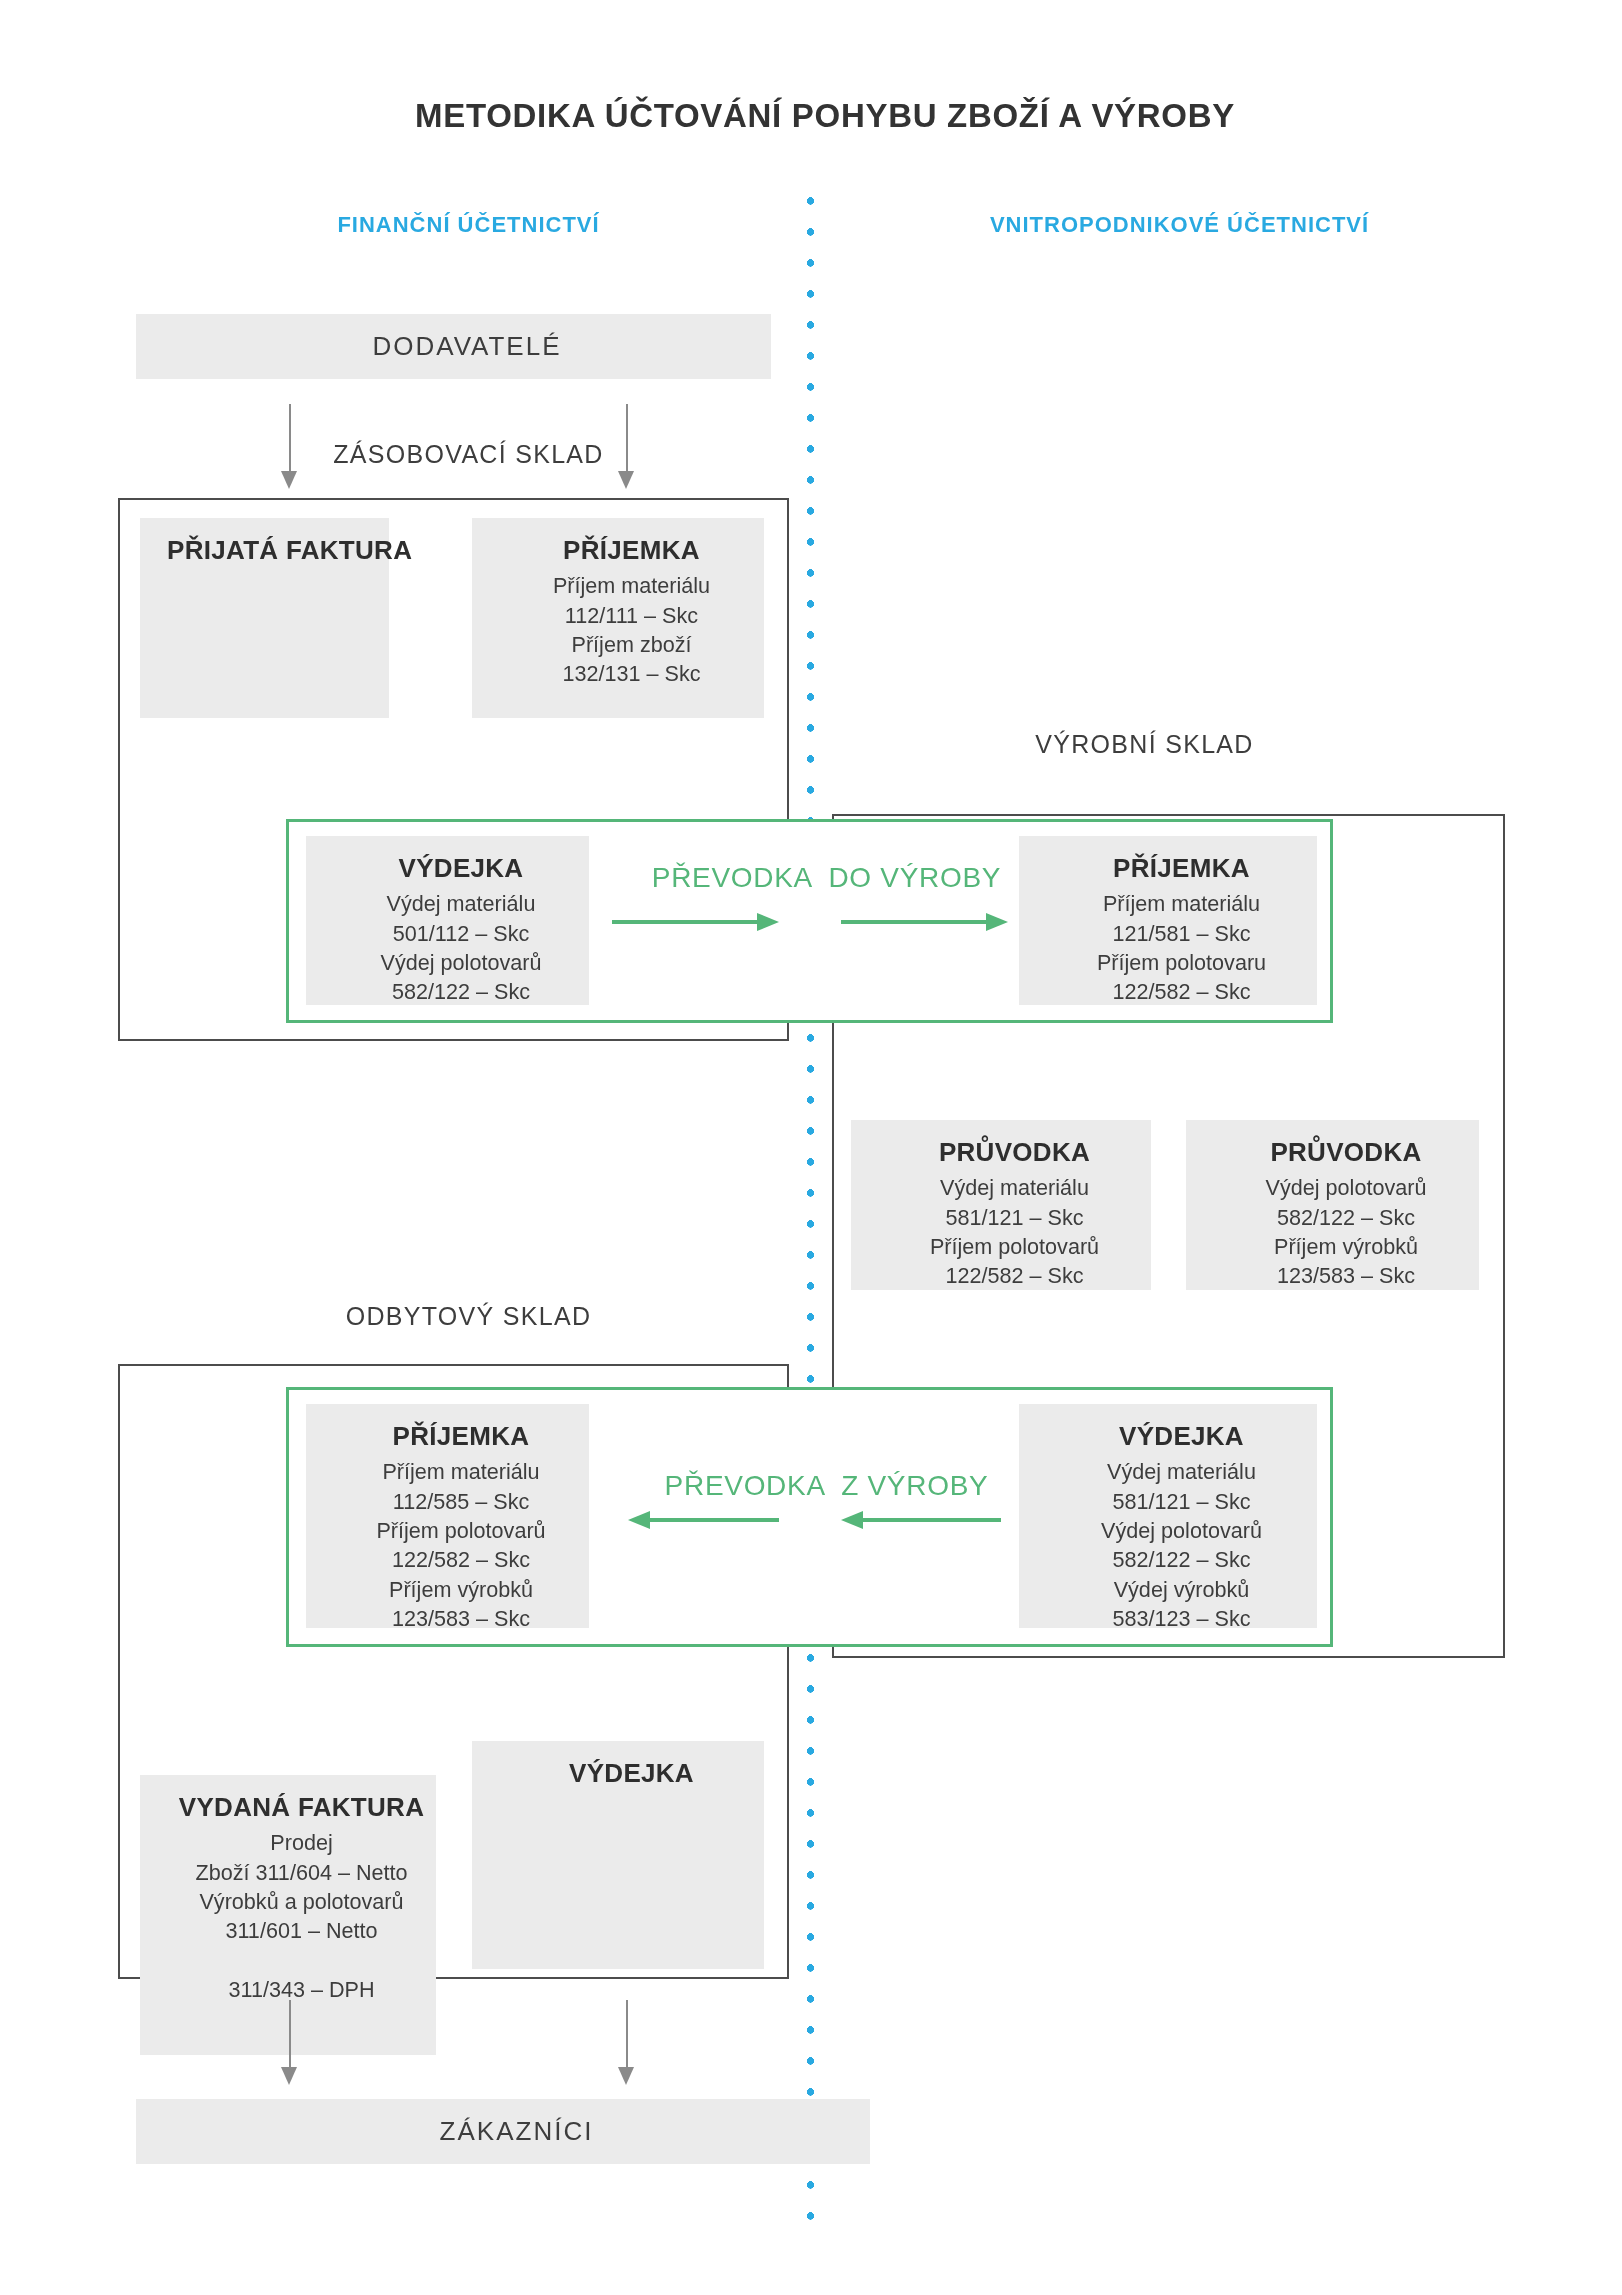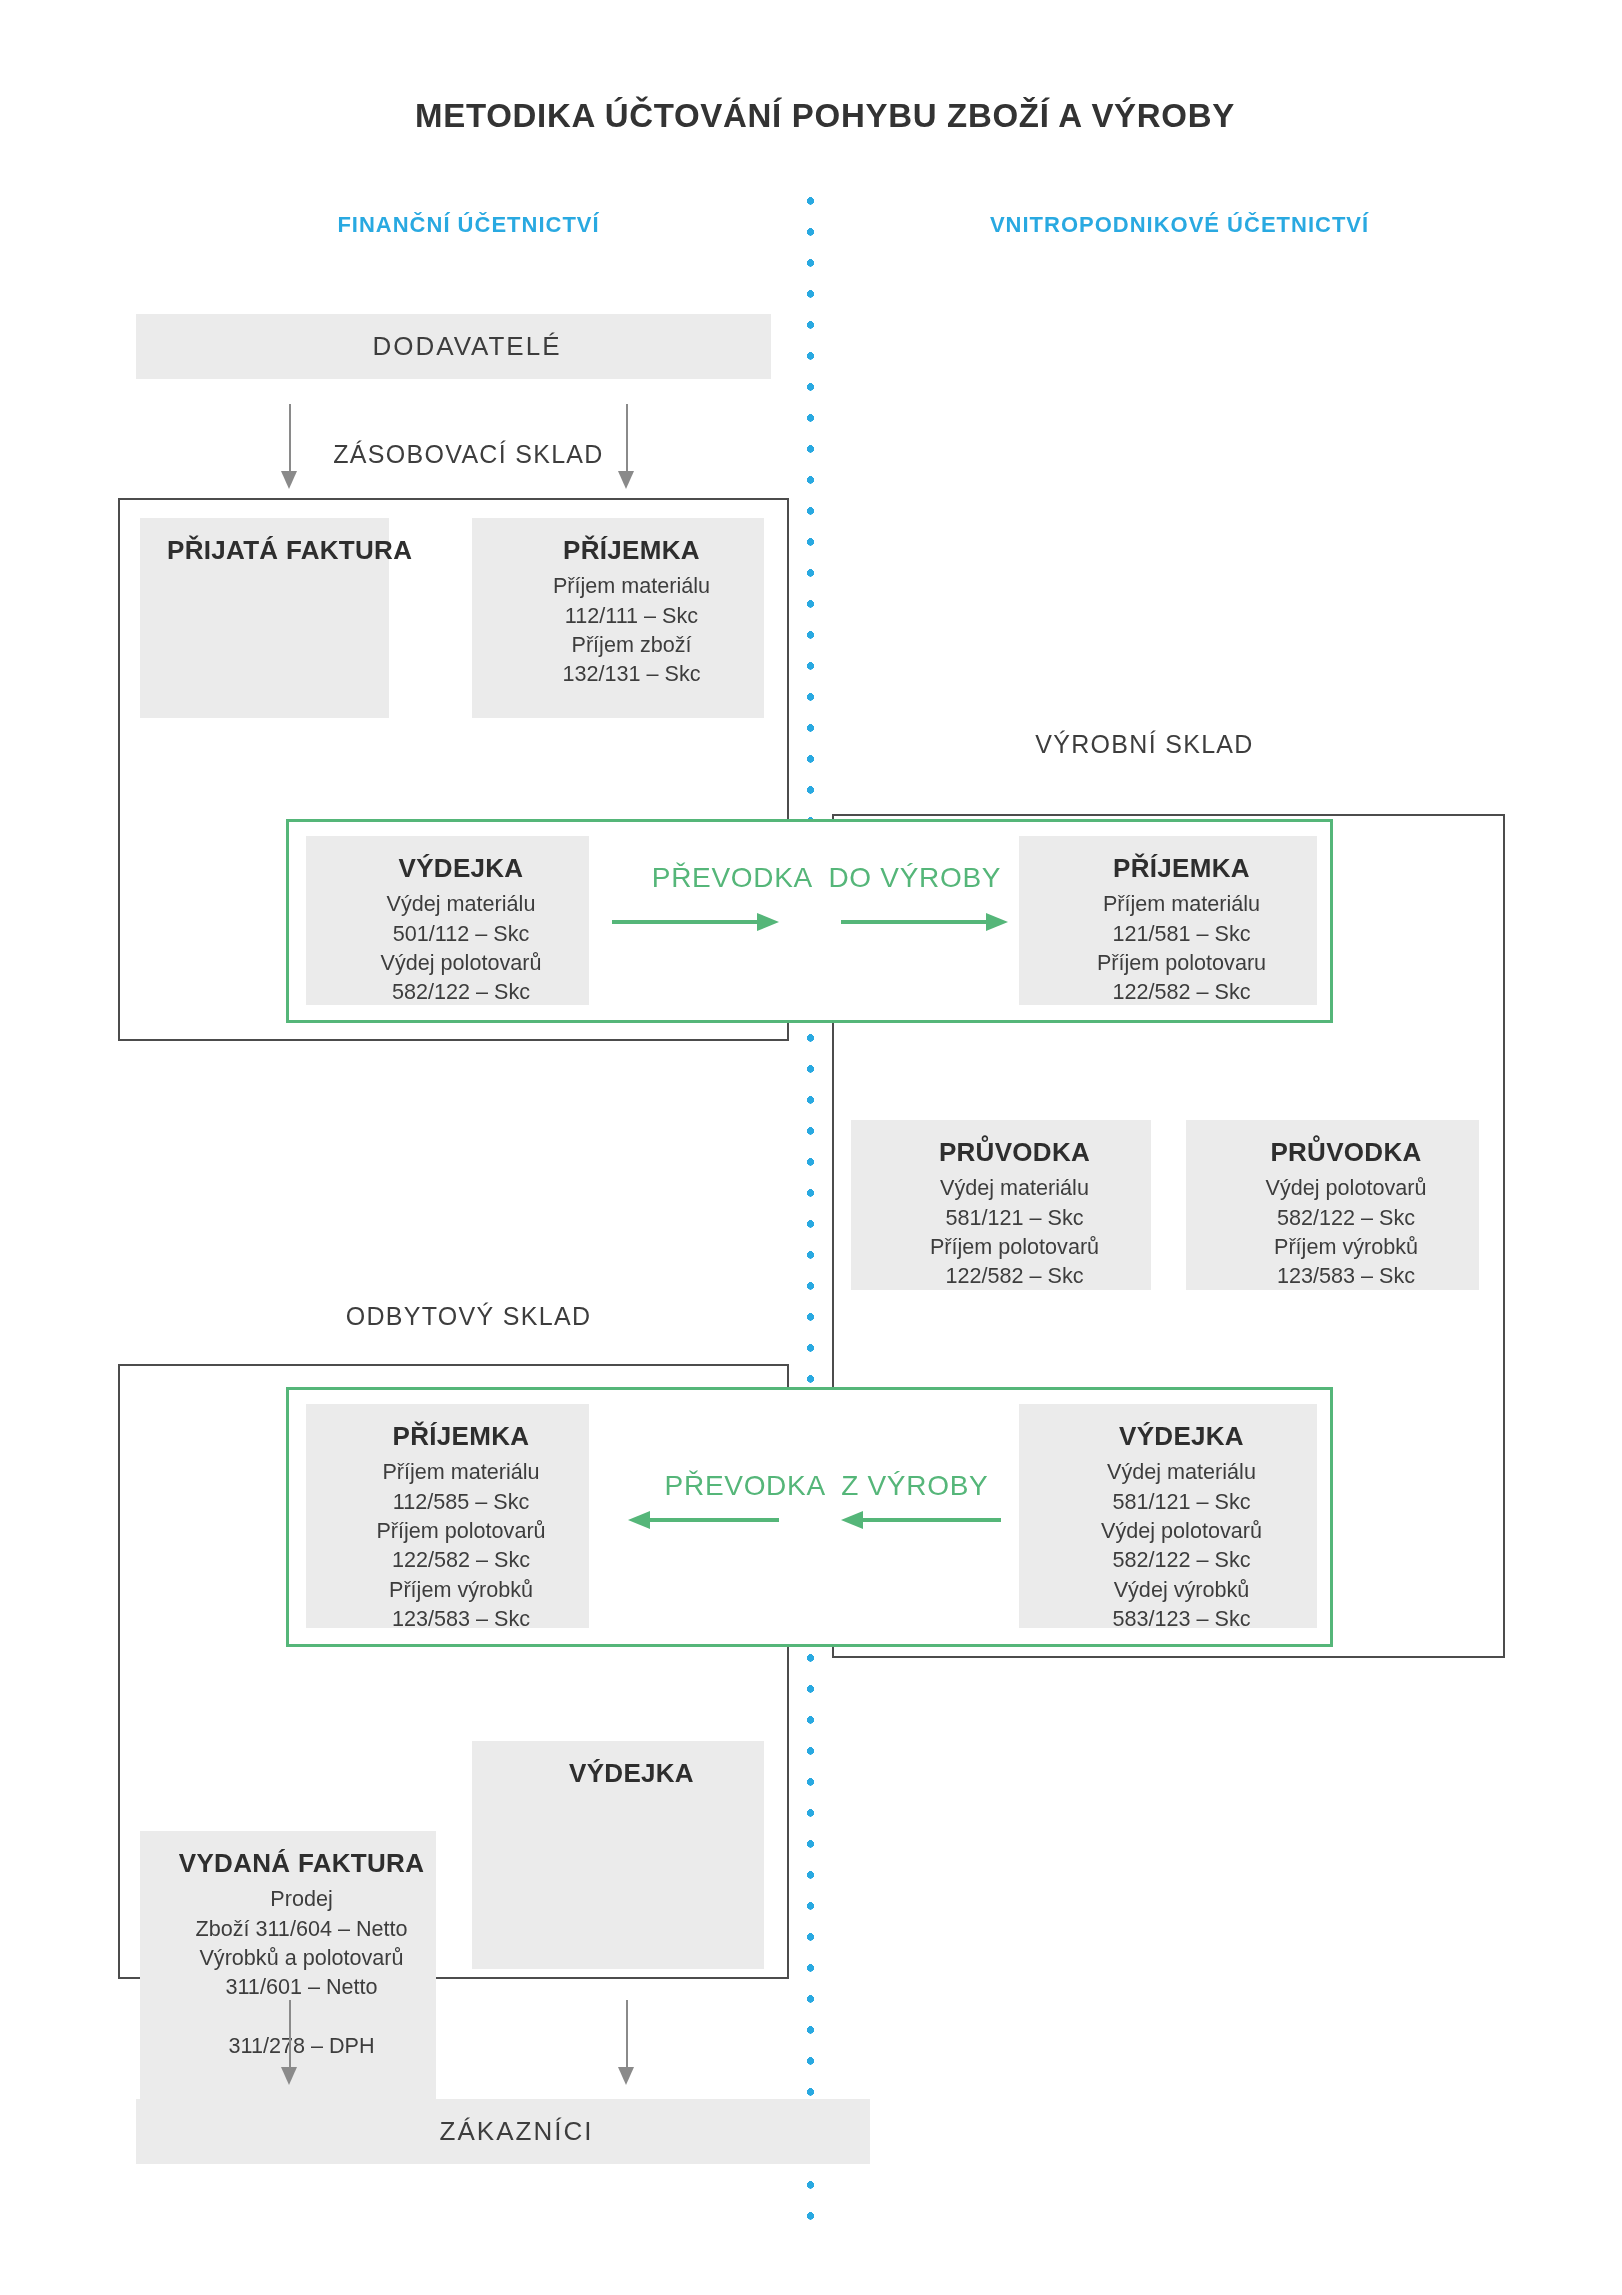--- a/index.html
+++ b/index.html
@@ -194,29 +194,29 @@
   <div class="card-lines">
       <div>Výdej materiálu</div>
       <div>581/121 – Skc</div>
       <div>Výdej polotovarů</div>
       <div>582/122 – Skc</div>
       <div>Výdej výrobků</div>
       <div>583/123 – Skc</div>
     </div>
 </div>
 
-<div class="abs card" style="left:140px;top:1831px;width:296px;height:280px;">
+<div class="abs card" style="left:140px;top:1775px;width:296px;height:280px;">
   <div class="card-title">VYDANÁ FAKTURA</div>
   <div class="card-lines">
       <div>Prodej</div>
       <div>Zboží 311/604 – Netto</div>
       <div>Výrobků a polotovarů</div>
       <div>311/601 – Netto</div>
       <div class="gap"></div>
-      <div>311/278 – DPH</div>
+      <div>311/343 – DPH</div>
     </div>
 </div>
 
 <div class="abs card" style="left:472px;top:1741px;width:292px;height:228px;">
   <div class="card-title">VÝDEJKA</div>
 </div>
 
 <div class="abs arrow-down" style="left:276px;top:2000px;height:85px;">
   <div class="shaft"></div>
   <div class="head"></div>

